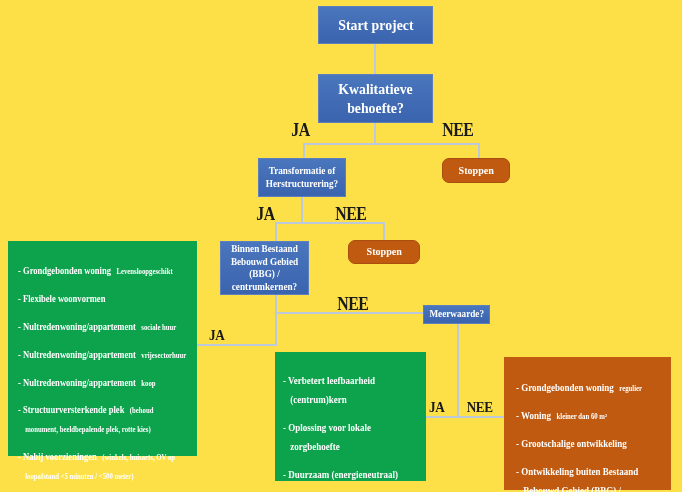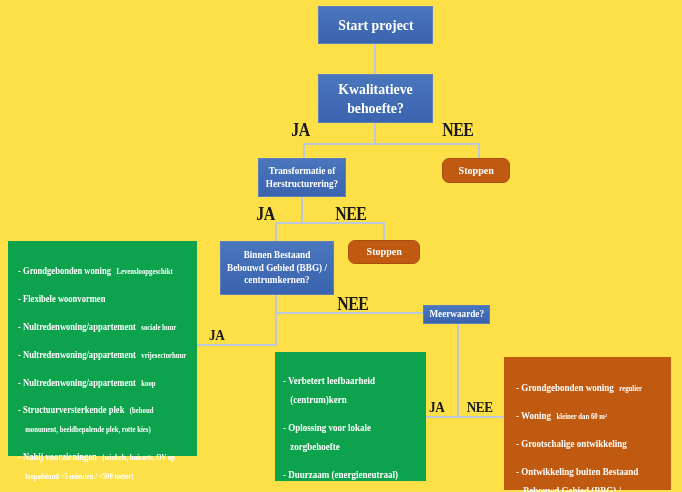--- a/index.html
+++ b/index.html
@@ -86,21 +86,21 @@
   </div>
 
   <div class="node blue fs10" style="left:258px;top:158px;width:88px;height:39px;">
     <span class="node-label">Transformatie of Herstructurering?</span>
   </div>
 
   <div class="node orange-t fs11" style="left:442px;top:158px;width:68px;height:25px;">
     <span class="node-label">Stoppen</span>
   </div>
 
-  <div class="node blue fs10" style="left:220px;top:241px;width:114px;height:54px;">
+  <div class="node blue fs10" style="left:220px;top:241px;width:89px;height:54px;">
     <span class="node-label">Binnen Bestaand Bebouwd Gebied (BBG) / centrumkernen?</span>
   </div>
 
   <div class="node orange-t fs11" style="left:348px;top:240px;width:72px;height:24px;">
     <span class="node-label">Stoppen</span>
   </div>
 
   <div class="node blue fs10" style="left:423px;top:305px;width:67px;height:19px;">
     <span class="node-label">Meerwaarde?</span>
   </div>

